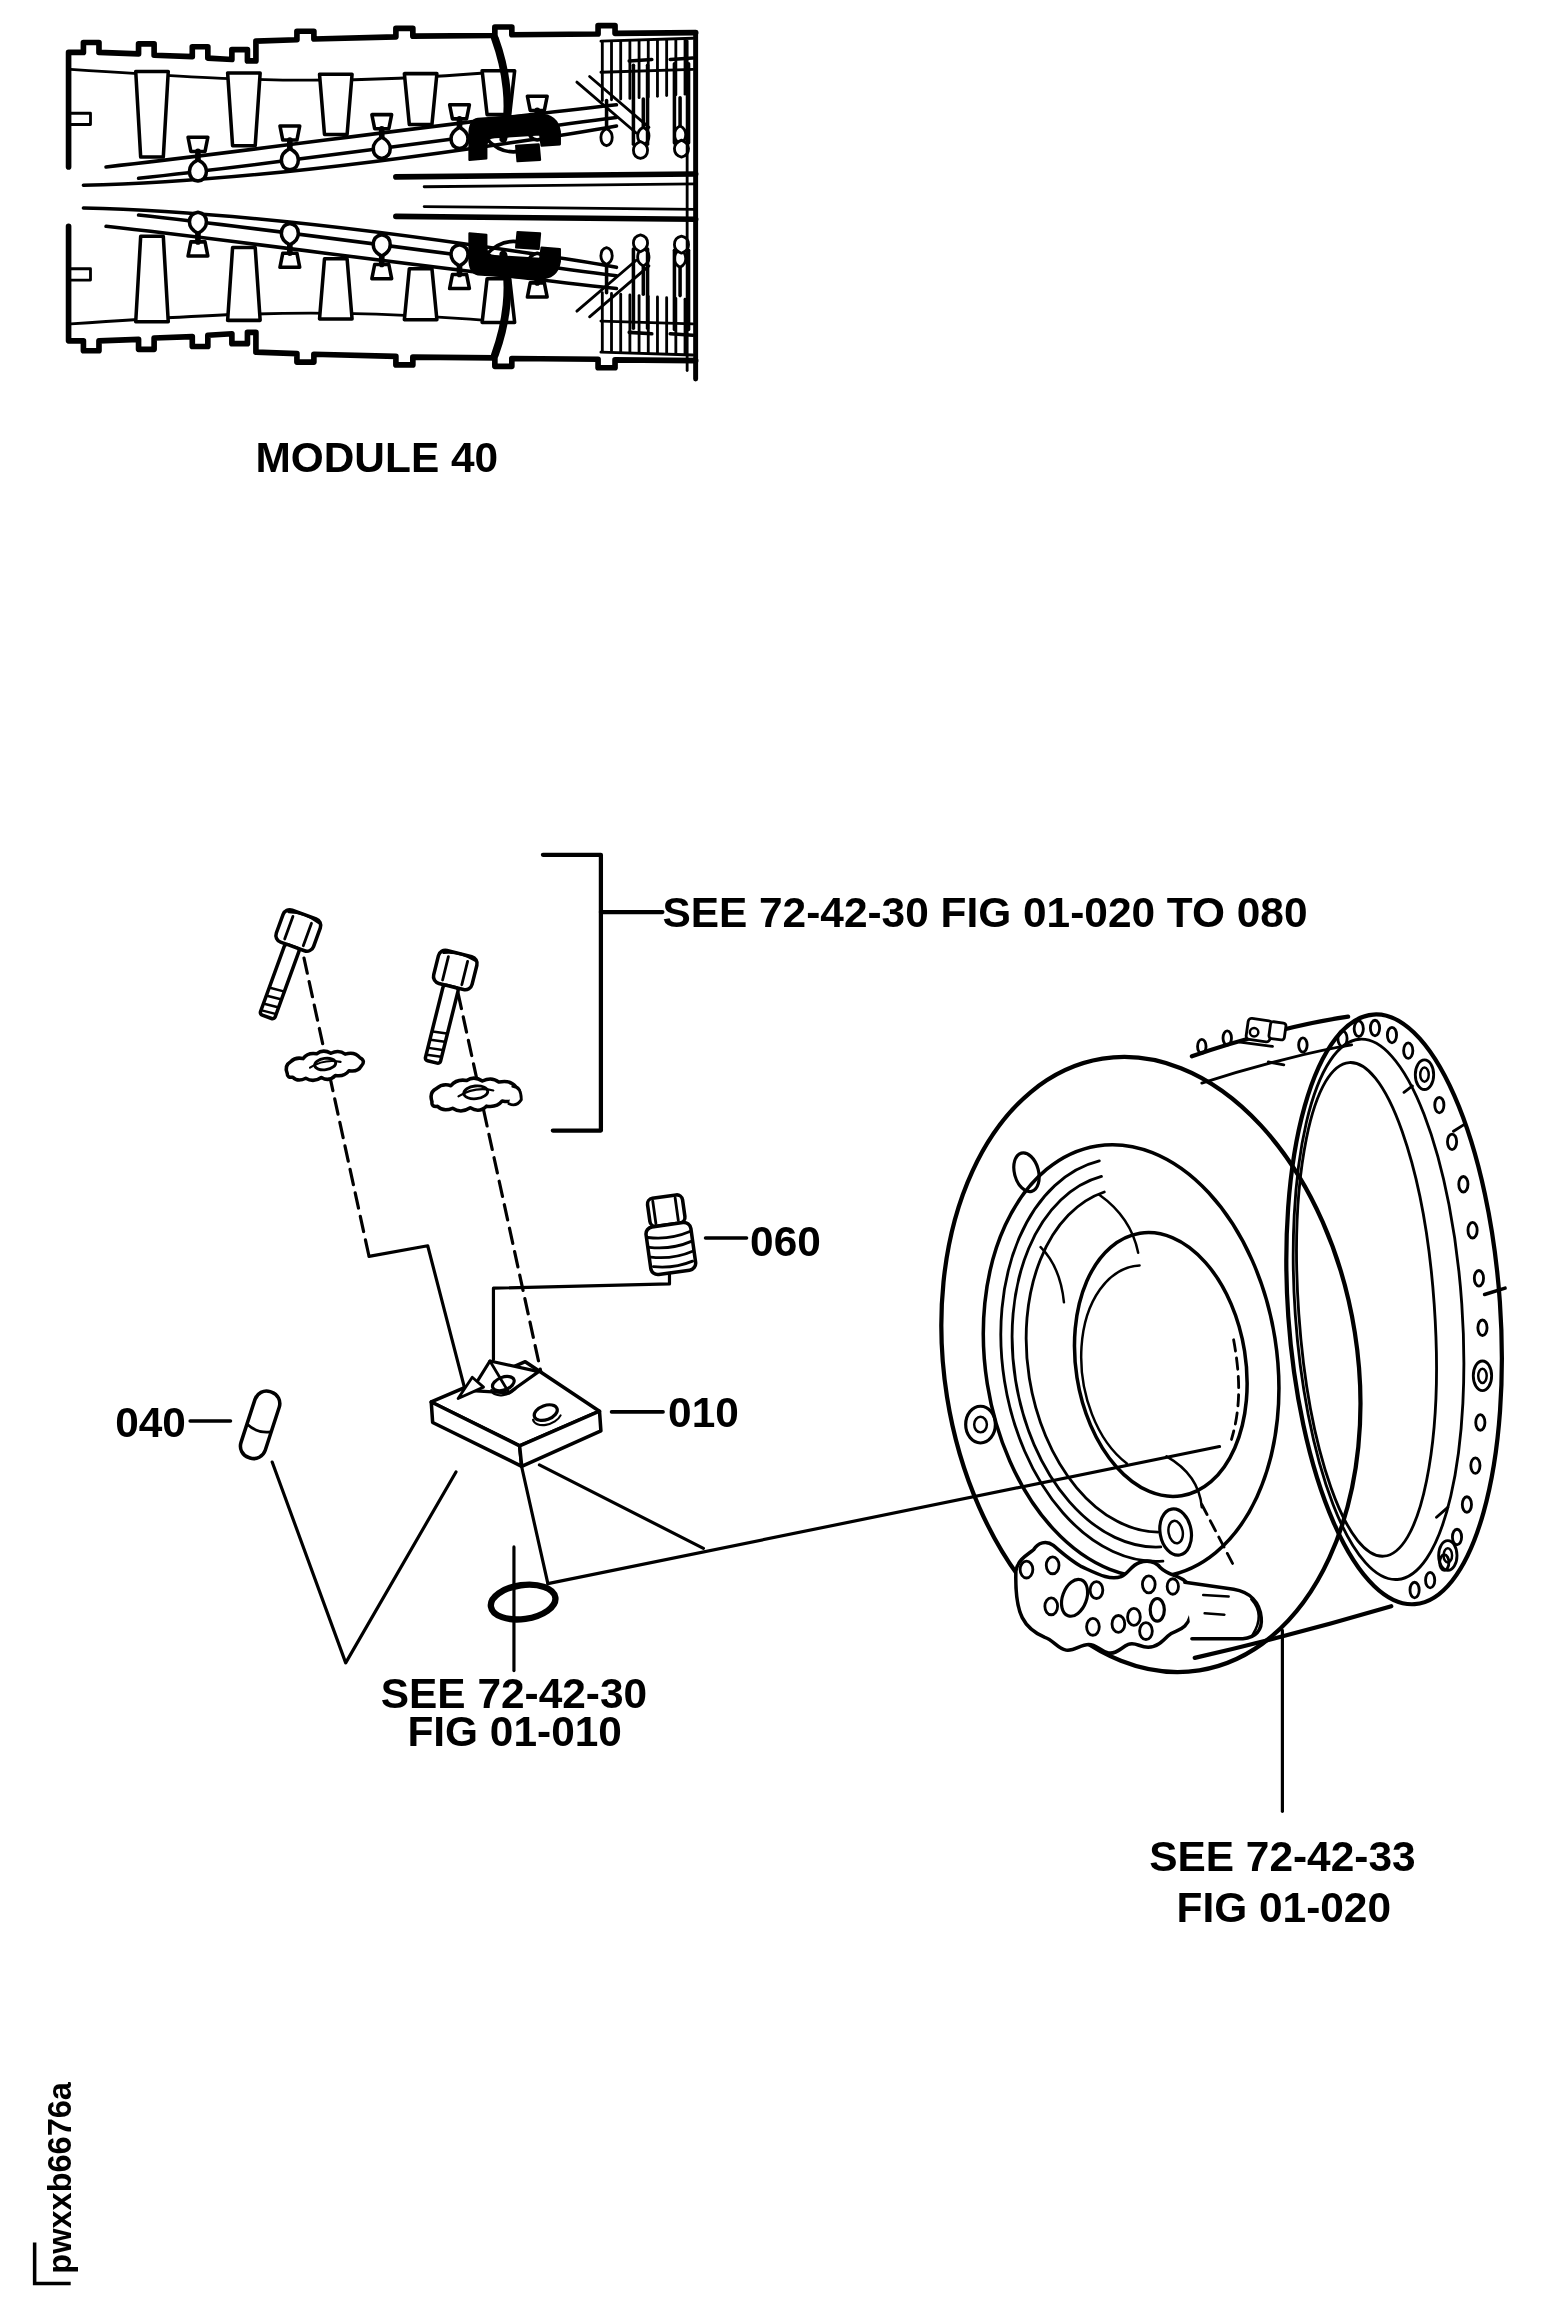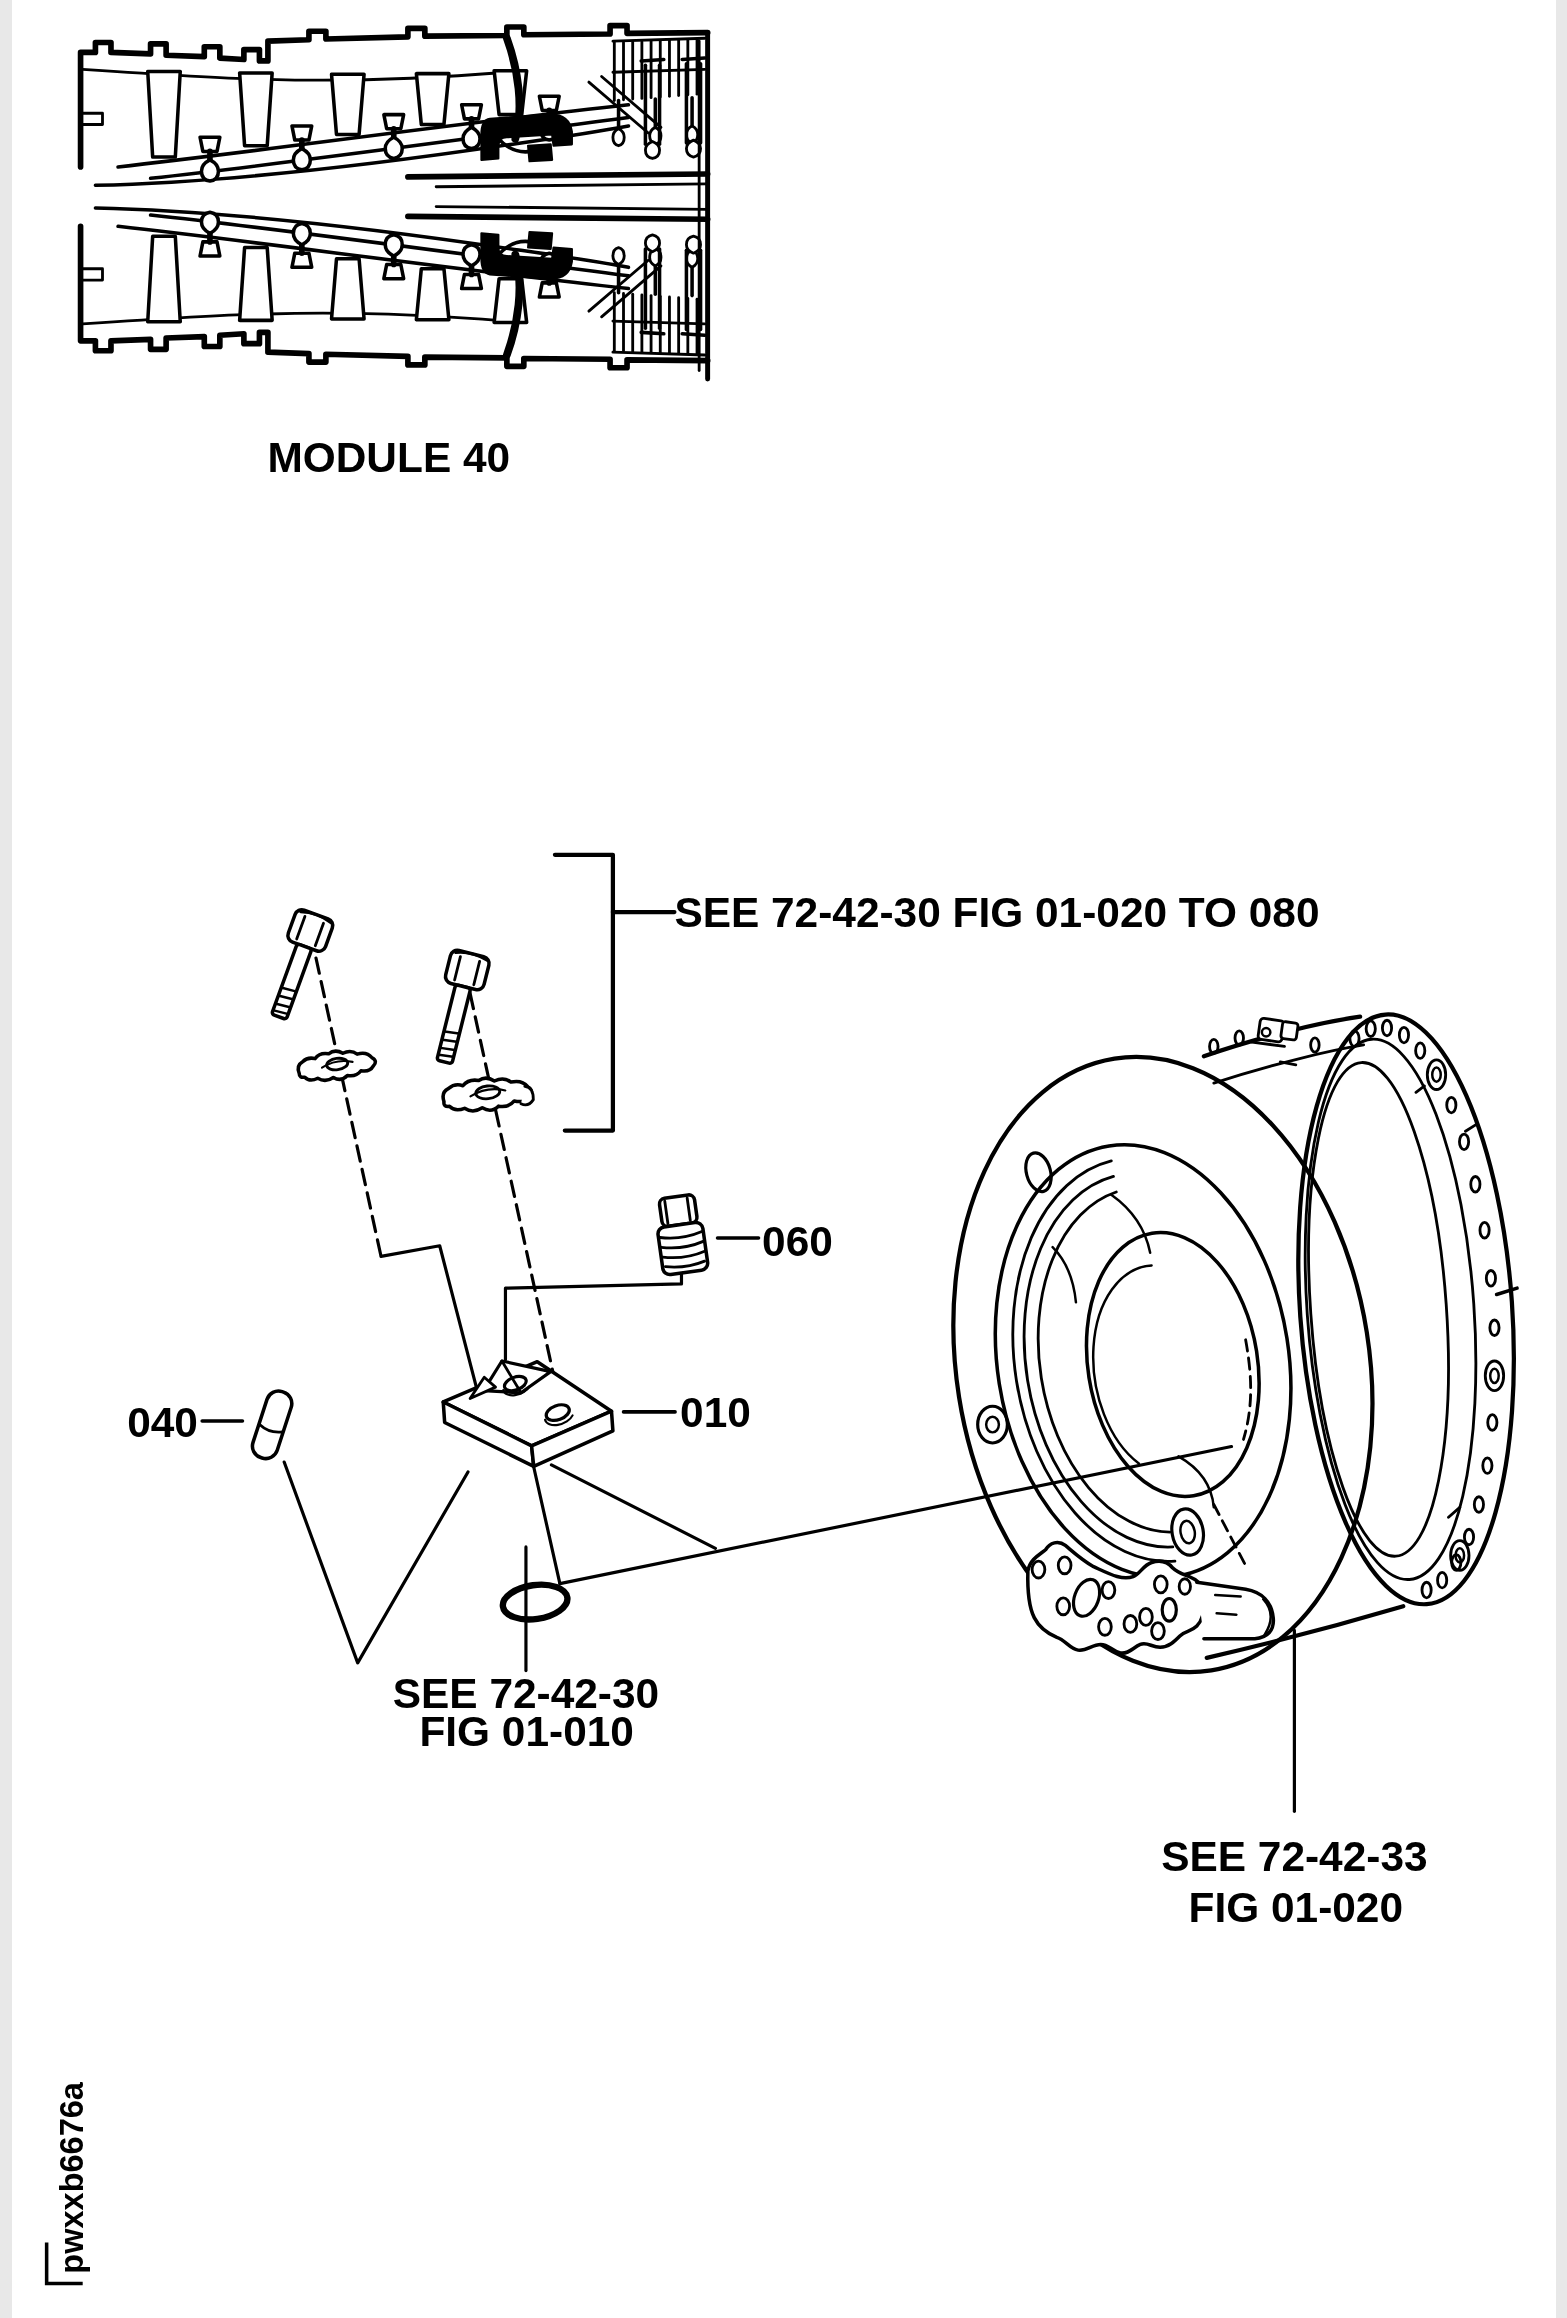--- a/index.html
+++ b/index.html
@@ -1,16 +1,16 @@
 <!DOCTYPE html>
 <html style="font-size:11.3px"><head>
 <meta charset="utf-8">
 <style>
   html,body{margin:0;padding:0;background:#e8e8e8;}
-  .stage{position:relative;width:1544px;height:2319px;background:#ffffff;margin:0 auto;overflow:hidden;}
+  .stage{position:relative;width:1544px;height:2319px;background:#ffffff;margin:0 auto;overflow:hidden;padding-left:24px;}
   svg{position:absolute;left:0;top:0;width:1568px;height:2319px;display:block;}
   .lbl{font-family:"Liberation Sans",sans-serif;font-weight:bold;font-size:60px;fill:#000;}
   .lbl-small{font-family:"Liberation Sans",sans-serif;font-weight:bold;font-size:46px;fill:#000;}
   .ln{stroke:#000;fill:none;}
   .fw{stroke:#000;fill:#fff;}
   .fb{stroke:#000;fill:#000;}
 </style>
 </head>
 <body>
 

